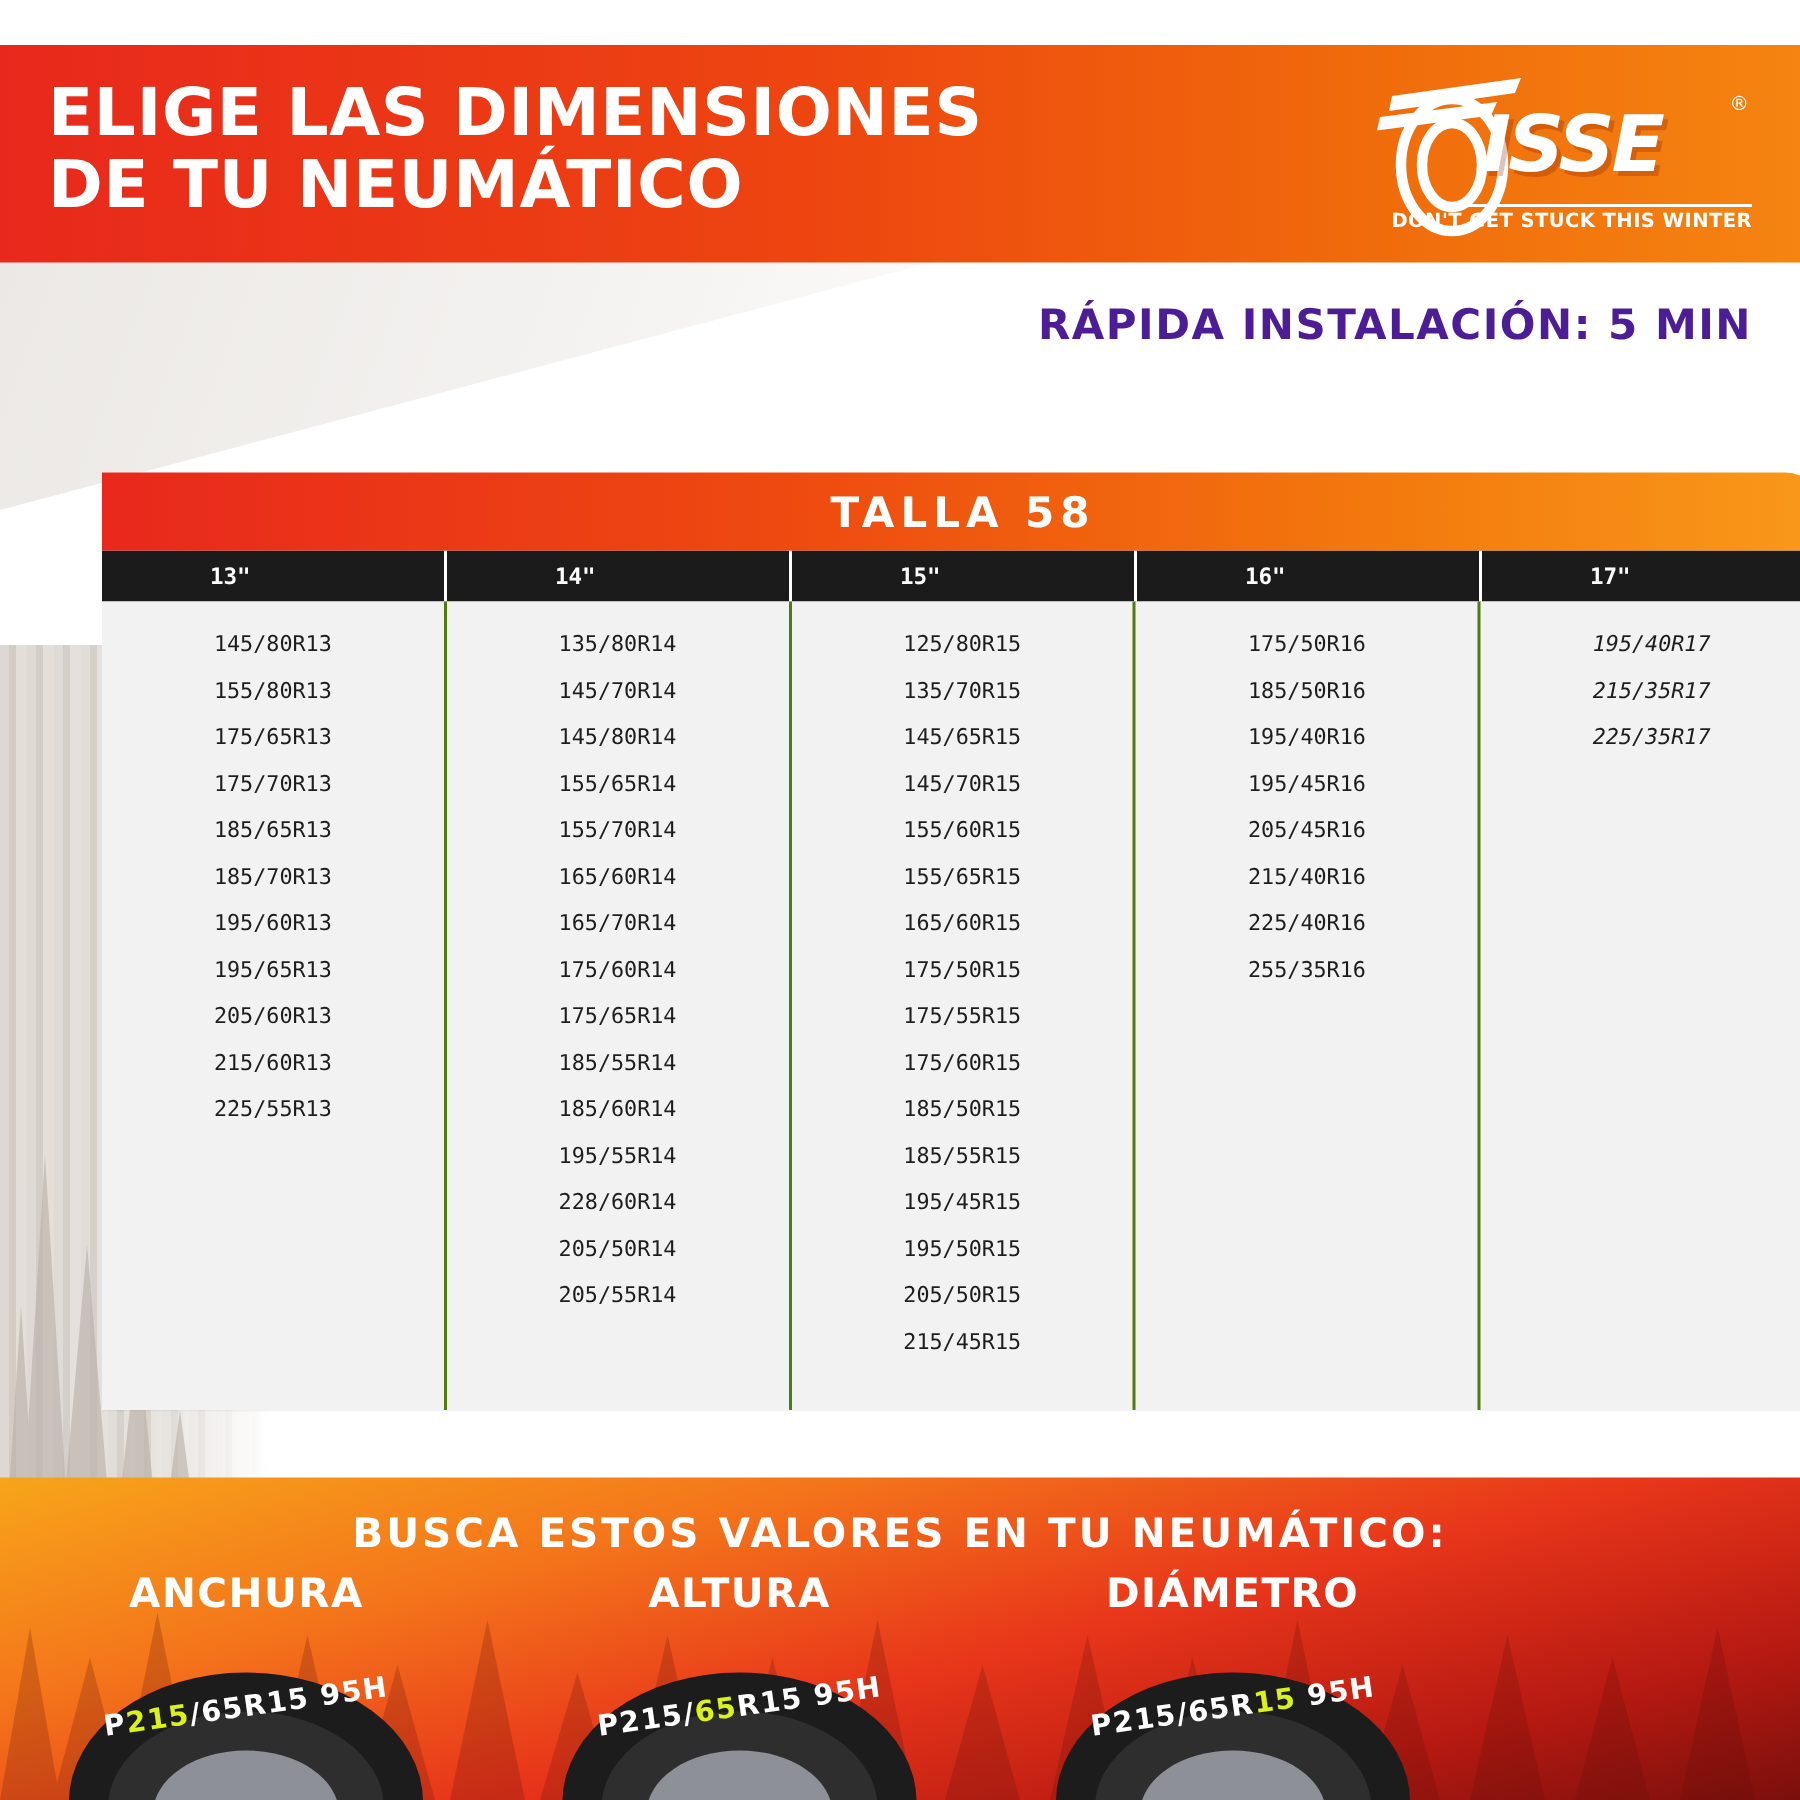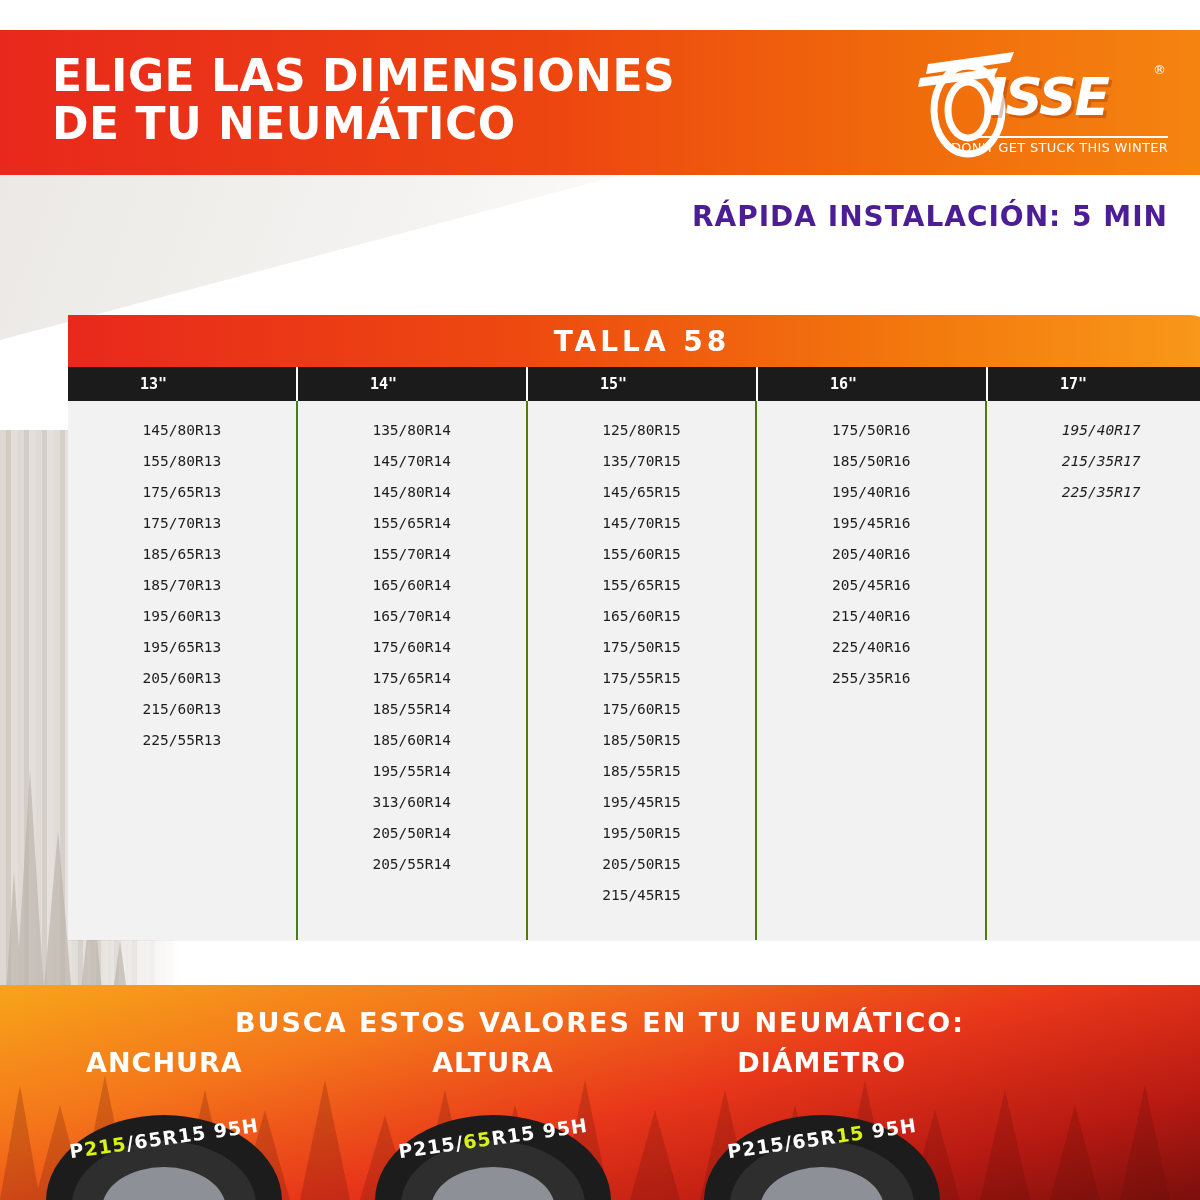--- a/index.html
+++ b/index.html
@@ -36,21 +36,21 @@
     clip-path: polygon(0 0, 640px 0, 0 170px);
     opacity: .9;
   }
 
   
   .header {
     position: absolute; left: 0; top: 30px; width: 1200px; height: 145px;
     background: linear-gradient(90deg, #e8281c 0%, #ed4510 45%, #f06a0b 75%, #f58410 100%);
   }
   .header-title {
-    position: absolute; left: 52px; top: 22px;
+    position: absolute; left: 32px; top: 22px;
     color: #ffffff;
     font-weight: 800;
     font-size: 44px;
     line-height: 48px;
     letter-spacing: 0.5px;
     font-family: "DejaVu Sans", sans-serif;
     text-transform: uppercase;
     white-space: pre-line;
   }
   
@@ -72,21 +72,21 @@
     text-shadow: 3px 3px 0 rgba(120,20,0,0.25);
   }
   .logo-reg {
     position: absolute; right: 4px; top: 20px;
     color: #fff; font-size: 13px; font-family: "DejaVu Sans", sans-serif;
   }
   .logo-tagline {
     position: absolute; right: 2px; top: 98px;
     color: #ffffff;
     font-family: "DejaVu Sans", sans-serif;
-    font-weight: 400;
+    font-weight: 700;
     font-size: 13px;
     letter-spacing: 0.3px;
   }
   .logo-tagline-rule {
     position: absolute; right: 2px; top: 94px; width: 196px; height: 2px; background: #ffffff;
   }
 
   
   .subtitle {
     position: absolute; right: 32px; top: 200px;
@@ -281,21 +281,21 @@
           <div class="cell">145/80R14</div>
           <div class="cell">155/65R14</div>
           <div class="cell">155/70R14</div>
           <div class="cell">165/60R14</div>
           <div class="cell">165/70R14</div>
           <div class="cell">175/60R14</div>
           <div class="cell">175/65R14</div>
           <div class="cell">185/55R14</div>
           <div class="cell">185/60R14</div>
           <div class="cell">195/55R14</div>
-          <div class="cell">313/60R14</div>
+          <div class="cell">228/60R14</div>
           <div class="cell">205/50R14</div>
           <div class="cell">205/55R14</div>
         </div>
       <div class="col">
           <div class="cell">125/80R15</div>
           <div class="cell">135/70R15</div>
           <div class="cell">145/65R15</div>
           <div class="cell">145/70R15</div>
           <div class="cell">155/60R15</div>
           <div class="cell">155/65R15</div>
@@ -308,21 +308,20 @@
           <div class="cell">195/45R15</div>
           <div class="cell">195/50R15</div>
           <div class="cell">205/50R15</div>
           <div class="cell">215/45R15</div>
         </div>
       <div class="col">
           <div class="cell">175/50R16</div>
           <div class="cell">185/50R16</div>
           <div class="cell">195/40R16</div>
           <div class="cell">195/45R16</div>
-          <div class="cell">205/40R16</div>
           <div class="cell">205/45R16</div>
           <div class="cell">215/40R16</div>
           <div class="cell">225/40R16</div>
           <div class="cell">255/35R16</div>
         </div>
       <div class="col">
           <div class="cell">195/40R17</div>
           <div class="cell">215/35R17</div>
           <div class="cell">225/35R17</div>
         </div>

